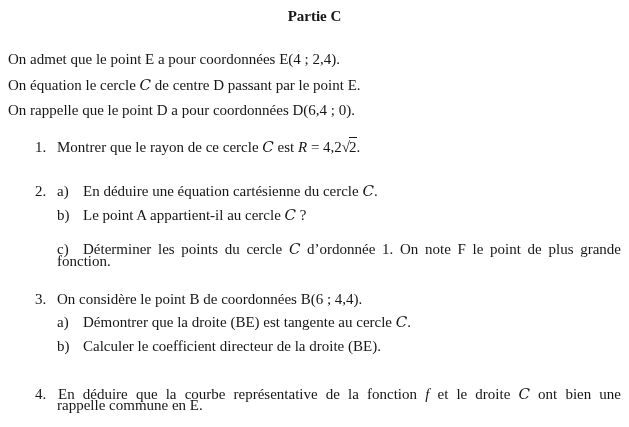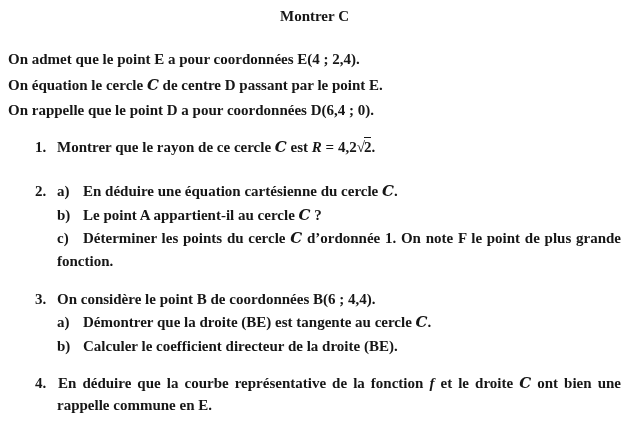--- a/index.html
+++ b/index.html
@@ -7,41 +7,41 @@
   body {
     width:629px; height:427px;
     font-family:"Liberation Serif","DejaVu Serif",serif;
     font-size:15px; color:#161616;
   }
   .page {
     position:relative; width:629px; height:427px;
     background:#ffffff; overflow:hidden;
   }
   .line {
-    position:absolute; line-height:20px; white-space:nowrap;font-weight:bold;
+    position:absolute; line-height:20px; white-space:nowrap;
   }
   .title {
     left:0; right:0; text-align:center; font-weight:bold;
   }
   .justify {
-    white-space:normal; text-align:justify; text-align-last:justify;
+    white-space:normal; text-align:justify; text-align-last:justify;margin-top:11px;
   }
   .num  { display:inline-block; width:22px; }
   .num-w{ display:inline-block; width:23px; }
   .sub  { display:inline-block; width:26px; }
   .scriptC { font-style:italic; font-family:"DejaVu Serif",serif; }
   .ital { font-style:italic; }
   .rad  { display:inline-block; line-height:18px; border-top:1px solid #161616; margin-left:-1px; }
 </style>
 </head>
 <body>
 
 <div class="page">
 
-  <div class="line title" style="top:6px">Montrer C</div>
+  <div class="line title" style="top:6px">Partie C</div>
 
   <div class="line" style="top:49px;left:8px"><span>On admet que le point E a pour coordonnées E(4 ; 2,4).</span></div>
 
   <div class="line" style="top:75px;left:8px"><span>On équation le cercle </span><span class="scriptC">C</span><span> de centre D passant par le point E.</span></div>
 
   <div class="line" style="top:100px;left:8px"><span>On rappelle que le point D a pour coordonnées D(6,4 ; 0).</span></div>
 
   <div class="line" style="top:137px;left:35px"><span class="num">1.</span><span>Montrer que le rayon de ce cercle </span><span class="scriptC">C</span><span> est </span><span class="ital">R</span><span> = 4,2</span><span>√</span><span class="rad">2</span><span>.</span></div>
 
   <div class="line" style="top:181px;left:35px"><span class="num">2.</span><span class="sub">a)</span><span>En déduire une équation cartésienne du cercle </span><span class="scriptC">C</span><span>.</span></div>

